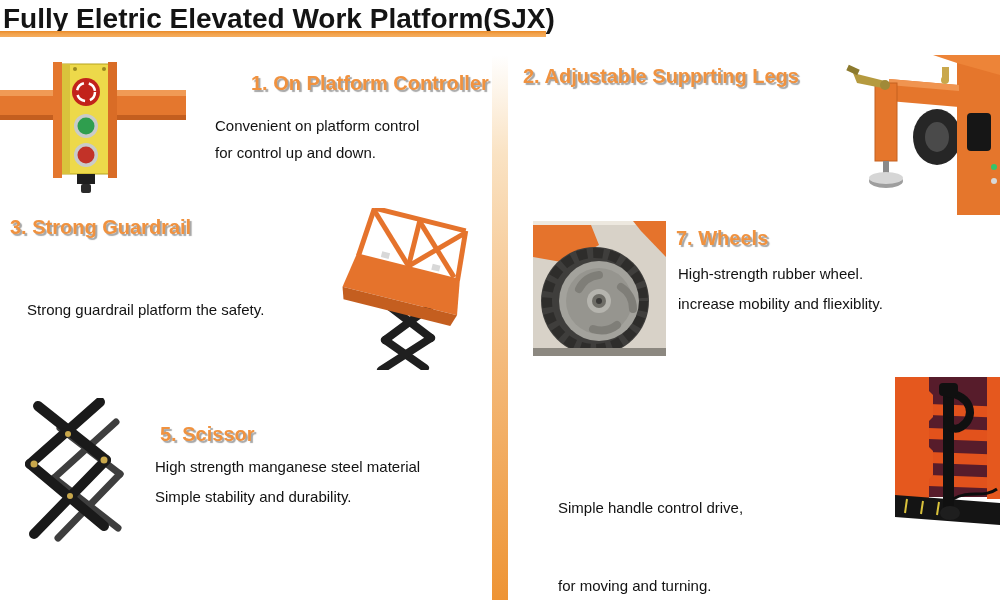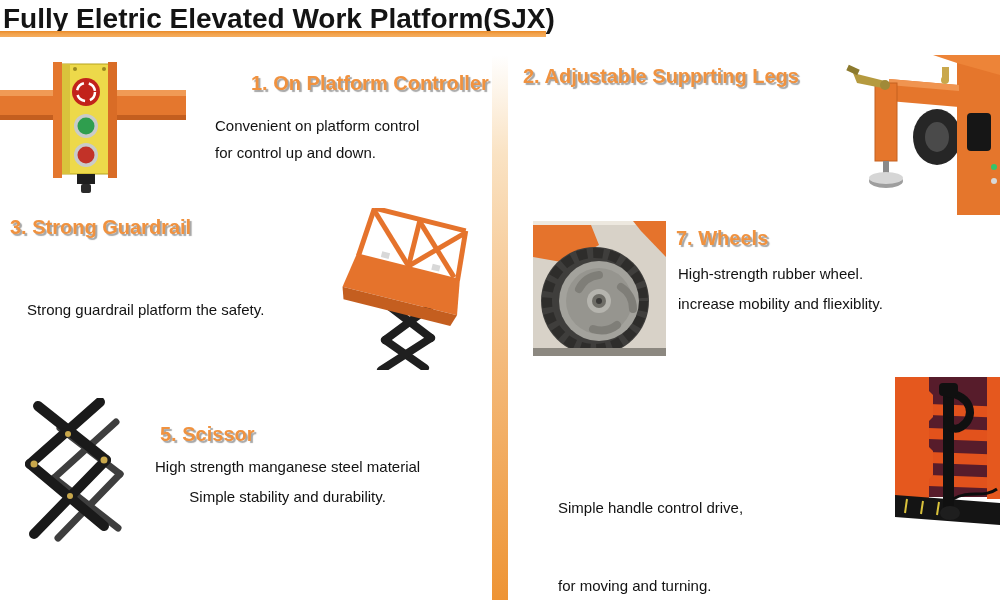--- a/index.html
+++ b/index.html
@@ -36,21 +36,21 @@
   .lh34 .line{line-height:34px;margin-top:44px;}
 
   .illus{position:absolute;}
   .illus svg{display:block;width:100%;height:100%;}
 
   
   .h1{left:203px;top:72px;margin-left:48px;}   .b1{left:215px;top:112px;}
   .h2{left:523px;top:65px;}   .b2{left:540px;top:111px;}
   .h3{left:10px;top:216px;}   .b3{left:27px;top:296px;}
   .h4{left:676px;top:227px;}  .b4{left:678px;top:259px;}
-  .h5{left:160px;top:410px;margin-top:13px;}  .b5{left:155px;top:452px;text-align:center;}
+  .h5{left:160px;top:410px;margin-top:13px;}  .b5{left:155px;top:452px;}
   .h6{left:538px;top:410px;}  .b6{left:558px;top:447px;}
 
   .img1{left:0;top:58px;width:190px;height:140px;}
   .img2{left:845px;top:55px;width:155px;height:160px;}
   .img3{left:335px;top:208px;width:146px;height:162px;}
   .img4{left:533px;top:221px;width:133px;height:135px;}
   .img5{left:8px;top:398px;width:122px;height:150px;}
   .img6{left:895px;top:377px;width:105px;height:162px;}
 </style>
 </head>

